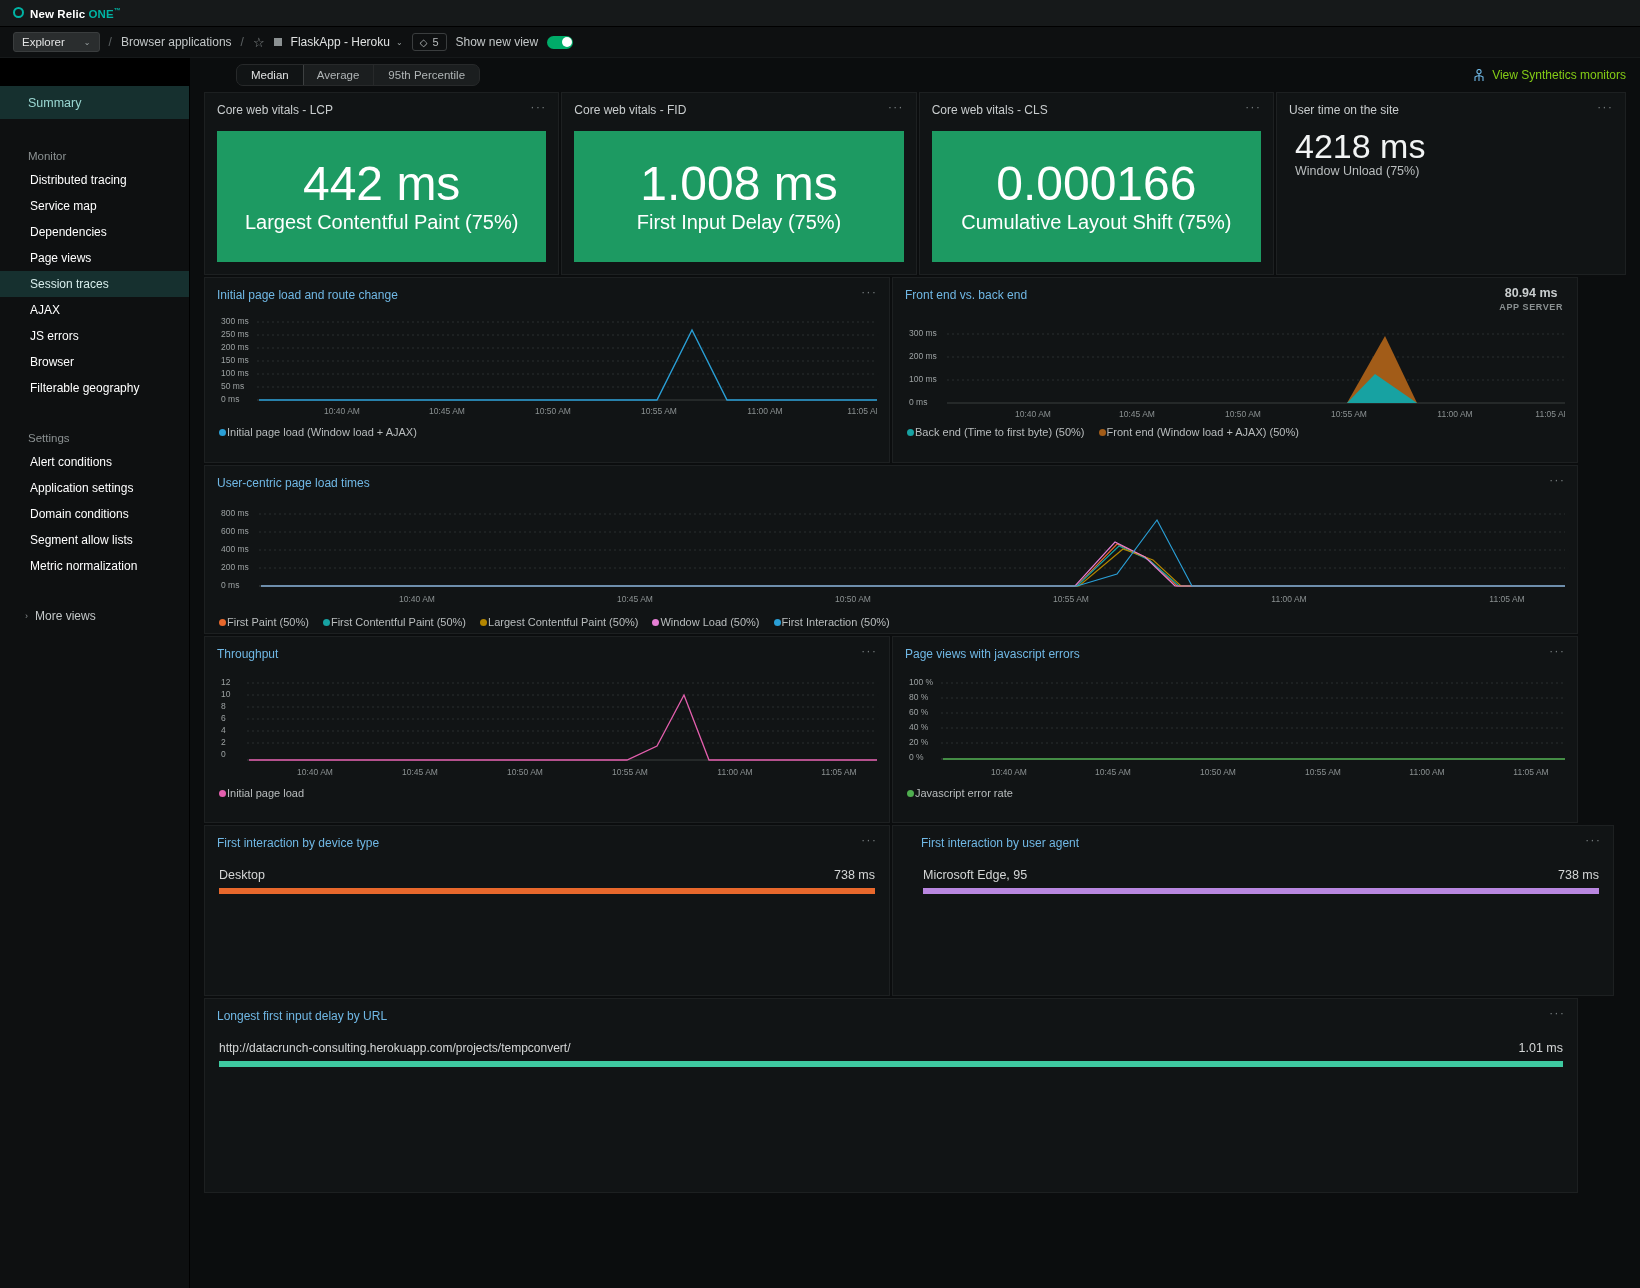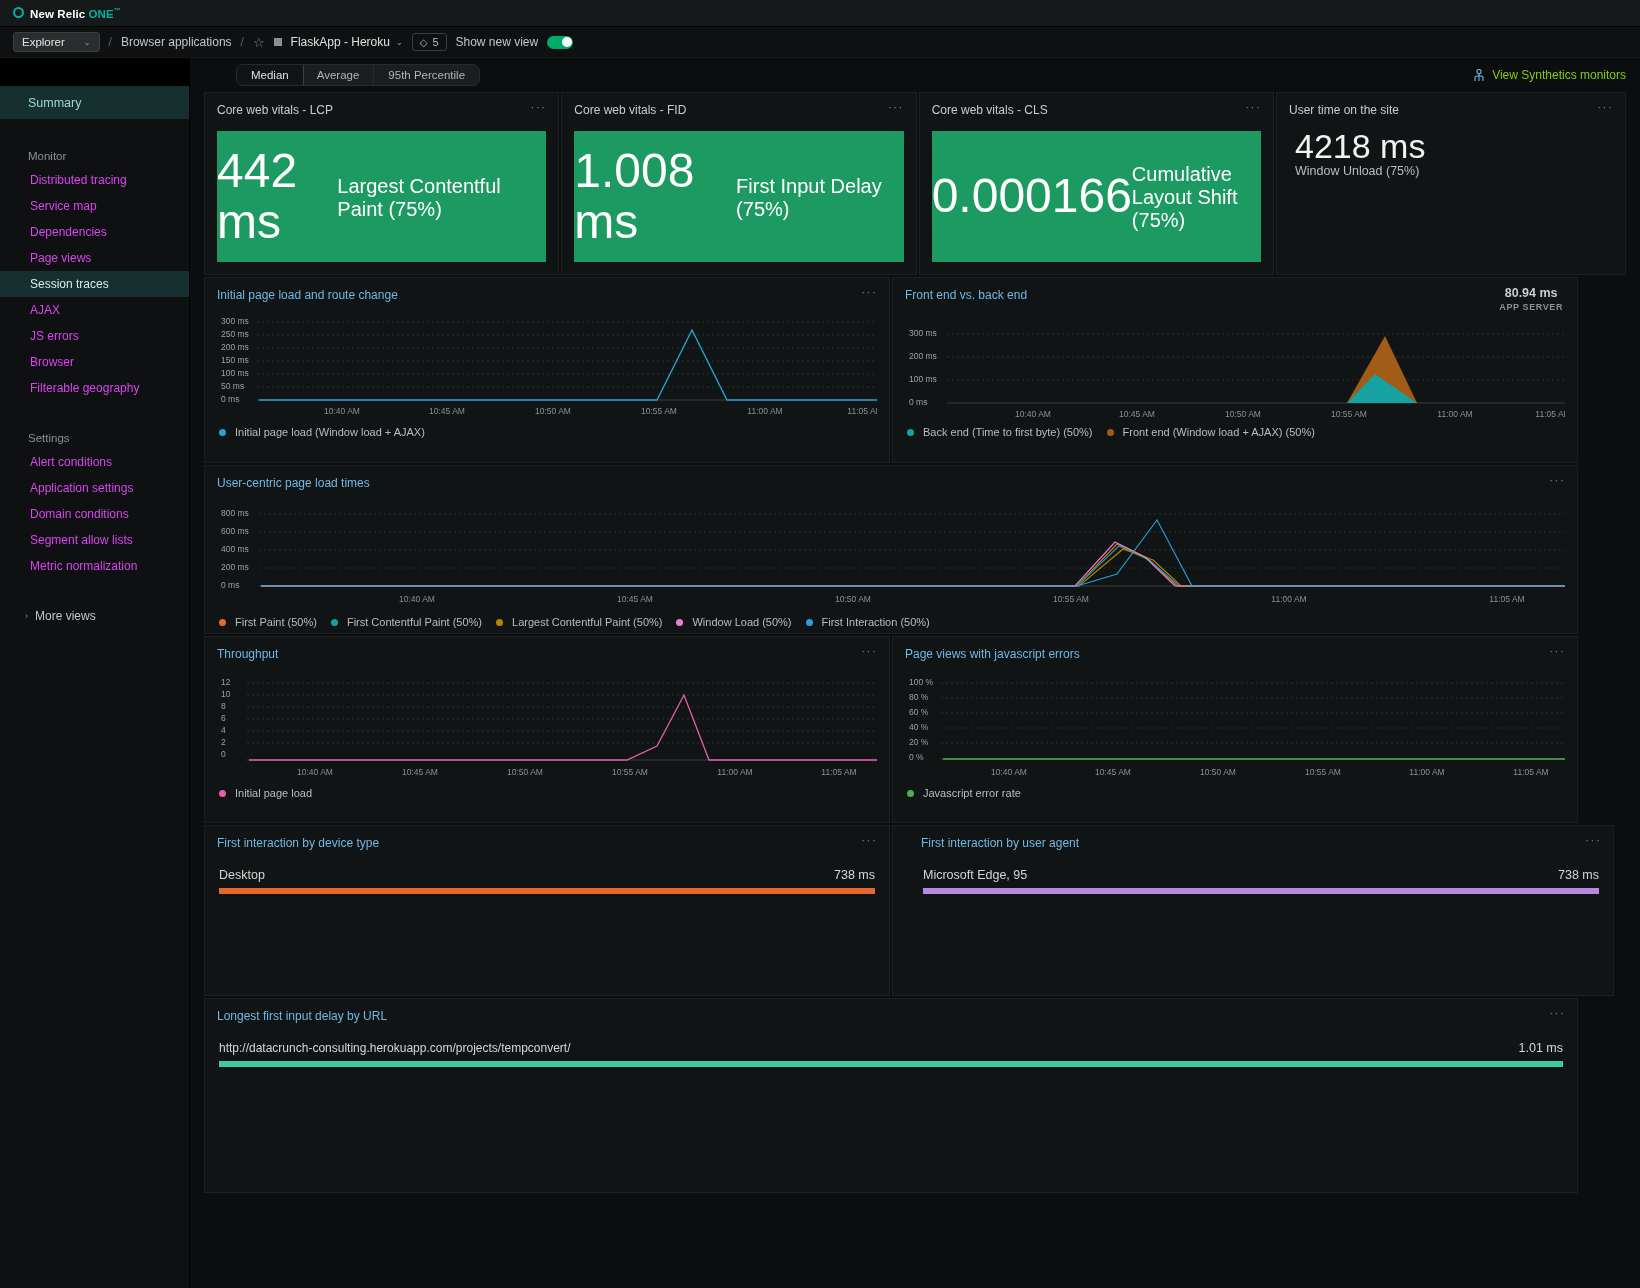--- a/index.html
+++ b/index.html
@@ -61,21 +61,21 @@
   
   .sidebar {
     width: 190px; background: #0e1011; flex: 0 0 190px;
     padding-top: 0; overflow: hidden; border-right: 1px solid #000; margin-top: 28px;
   }
   .side-top { height: 33px; display: flex; align-items: center;
     padding-left: 28px; background: #16302f; color: #9ad7d2; font-size: 12.5px; cursor: pointer; }
   .side-group { margin-top: 26px; }
   .side-head { padding: 5px 0 5px 28px; color: #8b9192; font-size: 11.5px; }
   .side-item {
-    padding: 6px 0 6px 30px; color: #d946ef; font-size: 12px; cursor: pointer;
+    padding: 6px 0 6px 30px; color: #ffffff; font-size: 12px; cursor: pointer;
   }
   .side-item.active { background: #16302f; color: #d7eceb; }
   .more-views {
     margin-top: 30px; padding-left: 25px; color: #c3c7c8; font-size: 12px;
     display: flex; align-items: center; gap: 7px; cursor: pointer;
   }
   .chev { font-size: 9px; color: #8b9192; }
 
   
   .main { flex: 1; background: #0b0d0e; overflow: hidden; position: relative; }
@@ -104,39 +104,39 @@
     padding: 10px 12px 2px 12px;
   }
   .p-title { font-size: 12px; color: #c9cdce; }
   .p-title.link { color: #70b8e5; cursor: pointer; }
   .dots { color: #73797a; font-size: 13px; letter-spacing: 1px; cursor: pointer; line-height: 8px; }
 
   
   .vital { flex: 1; height: 183px; }
   .vital-box {
     margin: 12px 12px 0 12px; background: #1d9a62; height: 131px;
-    display: flex; flex-direction: row; align-items: center; justify-content: center;
+    display: flex; flex-direction: column; align-items: center; justify-content: center;
     color: #fff;
   }
   .vital-num { font-size: 48px; font-weight: 300; line-height: 1.05; }
   .vital-lab { font-size: 20px; font-weight: 400; margin-top: 2px; }
 
   .usertime { width: 350px; height: 183px; }
   .ut-block { padding: 8px 0 0 18px; }
   .ut-num { font-size: 34px; font-weight: 300; color: #f2f4f4; line-height: 1.12; }
   .ut-lab { font-size: 12.5px; color: #b9bdbe; margin-top: -1px; }
 
   
   .chartp { position: relative; }
   .chart-wrap { position: relative; padding: 8px 12px 0 12px; }
   .chart-svg { display: block; width: 100%; }
   .legend {
     display: flex; gap: 14px; padding: 4px 0 10px 14px; flex-wrap: wrap;
   }
-  .lg { display: flex; align-items: center; gap: 9px; font-size: 11px; color: #b9bdbe; cursor: pointer; }
+  .lg { display: flex; align-items: center; gap: 1px; font-size: 11px; color: #b9bdbe; cursor: pointer; }
   .lgdot { width: 7px; height: 7px; border-radius: 50%; display: inline-block; }
 
   .corner-val { position: absolute; right: 14px; top: 8px; text-align: center; font-weight: bold; }
   .corner-num { font-size: 12.5px; color: #c9cdce; }
   .corner-sub { font-size: 9px; color: #8b9192; letter-spacing: .6px; margin-top: 2px; }
 
   
   .barrow { padding: 16px 14px 0 14px; }
   .barhead { display: flex; justify-content: space-between; font-size: 12.5px; color: #d5d7d7; margin-bottom: 6px; }
   .bartrack { height: 6px; background: transparent; }

